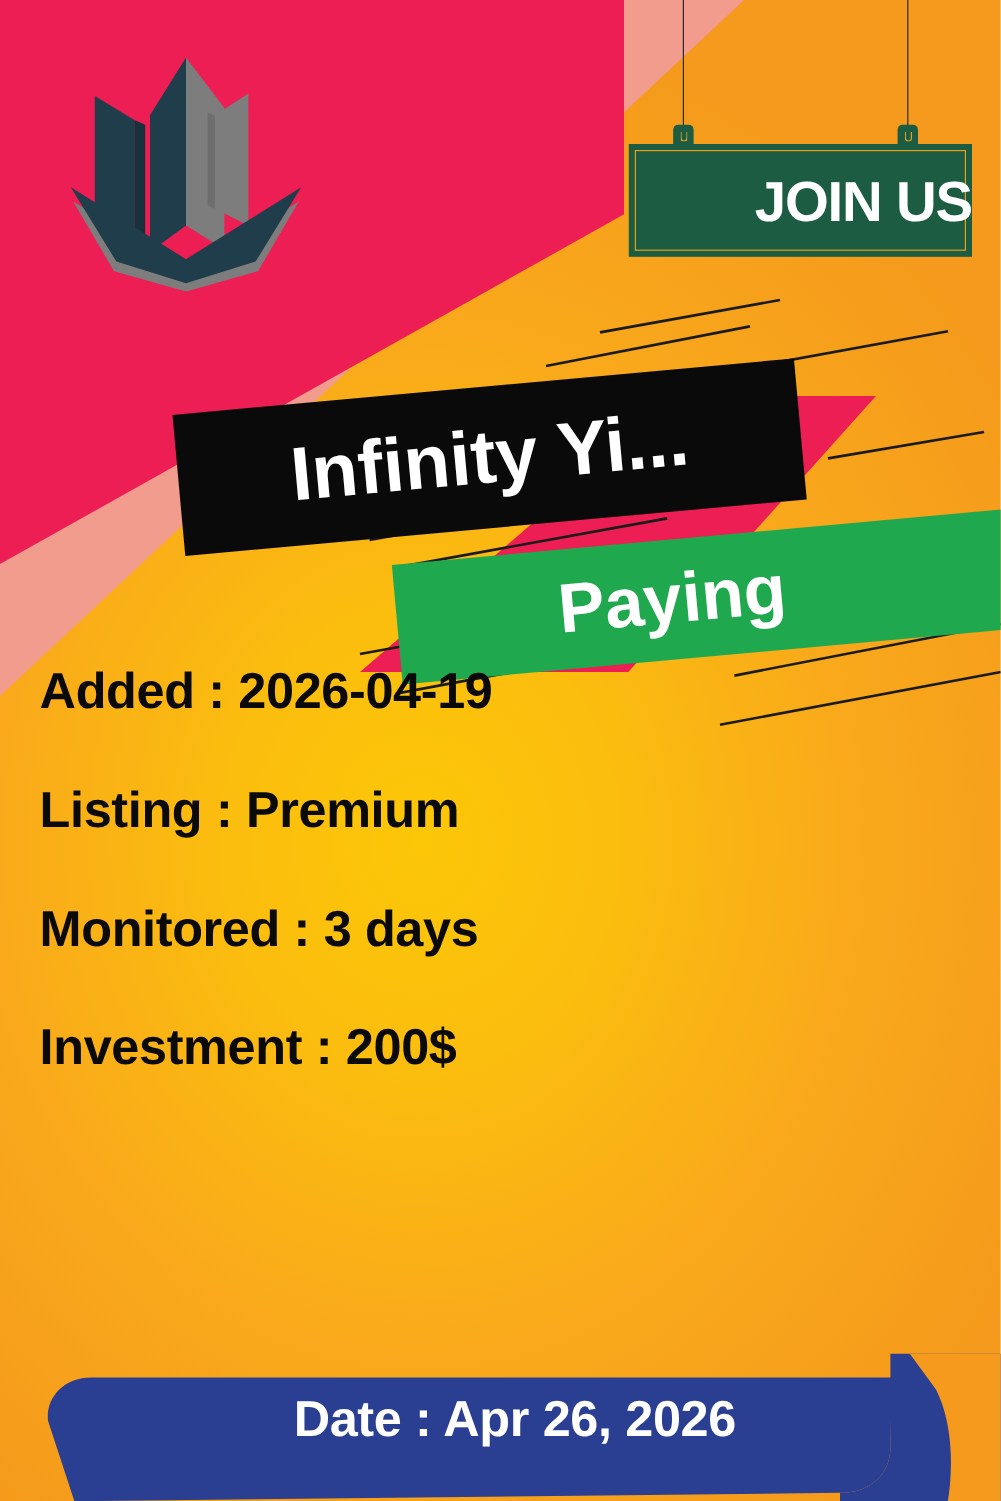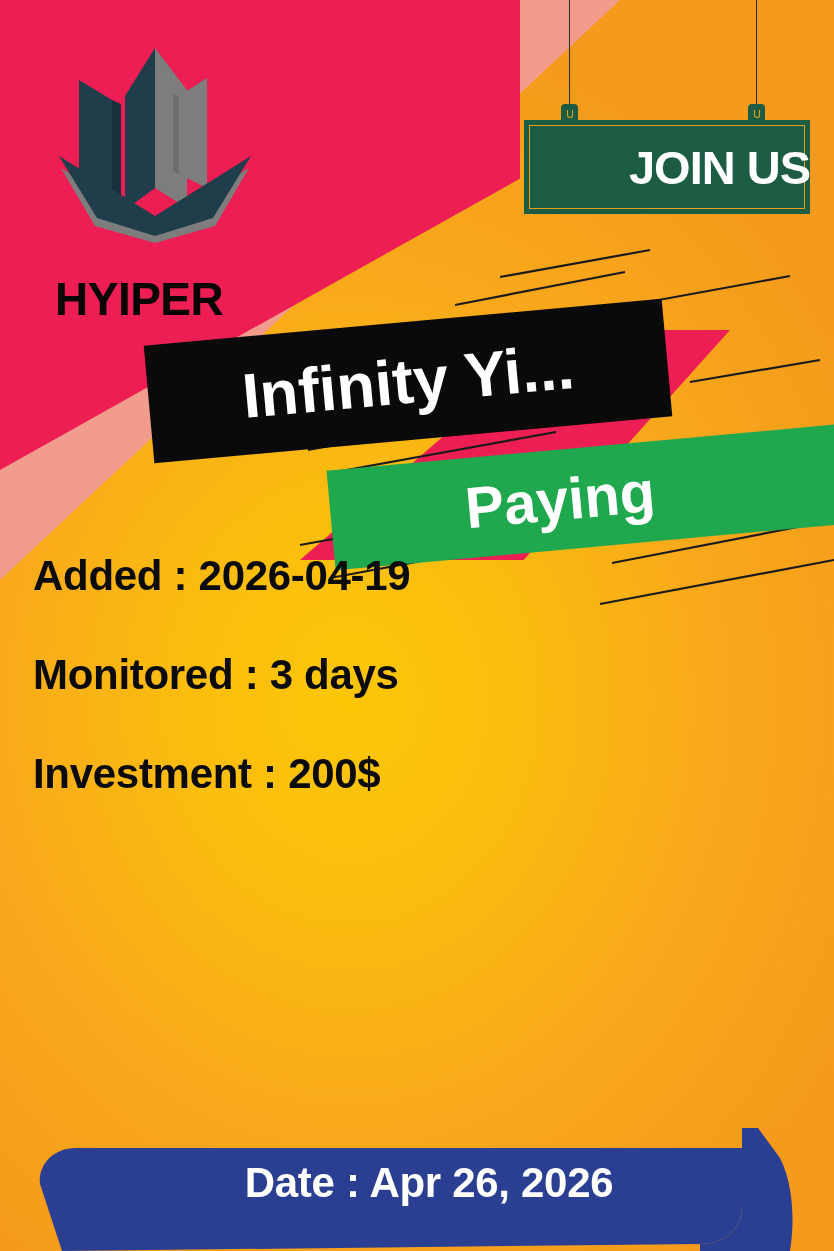--- a/index.html
+++ b/index.html
@@ -188,21 +188,20 @@
     <polygon points="100,10 100,150 70,172 70,58" fill="#1F3D4A"></polygon>
     <polygon points="100,10 100,150 132,170 132,52" fill="#7D7D7D"></polygon>
     <polygon points="24,42 57,62 57,160 24,142" fill="#1F3D4A"></polygon>
     <polygon points="57,62 57,160 66,164 66,66" fill="#16313c"></polygon>
     <polygon points="152,40 152,150 124,136 124,58" fill="#7D7D7D"></polygon>
     <polygon points="124,58 124,136 118,133 118,56" fill="#6e6e6e"></polygon>
     <path d="M6,130 L100,188 L194,130 L160,188 L100,205 L40,188 Z" fill="#7D7D7D"></path>
     <path d="M4,118 L100,178 L196,118 L158,180 L100,198 L42,180 Z" fill="#1F3D4A"></path>
   </svg>
 
-  <div class="brand">HYIPER</div>
 
   <div class="sign-wrap">
     <div class="sign-string s1"></div>
     <div class="sign-string s2"></div>
     <div class="sign-tab t1">
         <i></i>
       </div>
     <div class="sign-tab t2">
         <i></i>
       </div>
@@ -214,20 +213,21 @@
   <div class="title-banner">
     <span>Infinity Yi...</span>
   </div>
 
   <div class="status-banner">
     <span>Paying</span>
   </div>
 
   <div class="details">
     <div class="detail-row">Added : 2026-04-19</div>
+    <div class="detail-row">Listing : Premium</div>
     <div class="detail-row">Monitored : 3 days</div>
     <div class="detail-row">Investment : 200$</div>
   </div>
 
   <div class="date-bar">
     <svg viewBox="0 0 834 123" width="834" height="123" style="position:absolute;left:0;top:0;">
       <path d="M62,123 L40,56 C38,38 52,20 76,20 L744,20 C744,20 742,60 742,78 C742,100 726,116 700,116 L62,123 Z" fill="#2A3E92"></path>
       <path d="M700,116 C726,116 742,100 742,78 L742,0 L834,0 L834,123 L700,123 Z" fill="#2A3E92"></path>
       <path d="M758,0 L834,0 L834,123 L790,123 C790,123 800,70 780,30 Z" fill="#F59A1C"></path>
     </svg>

